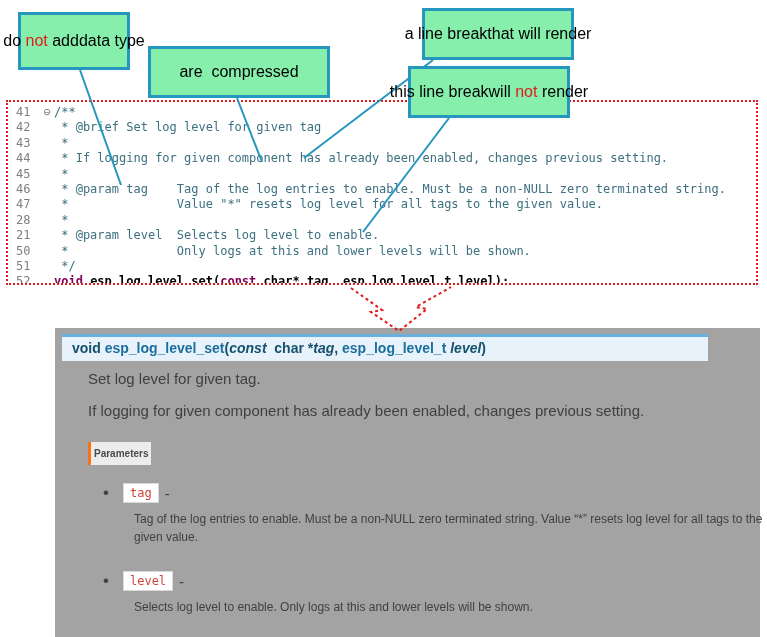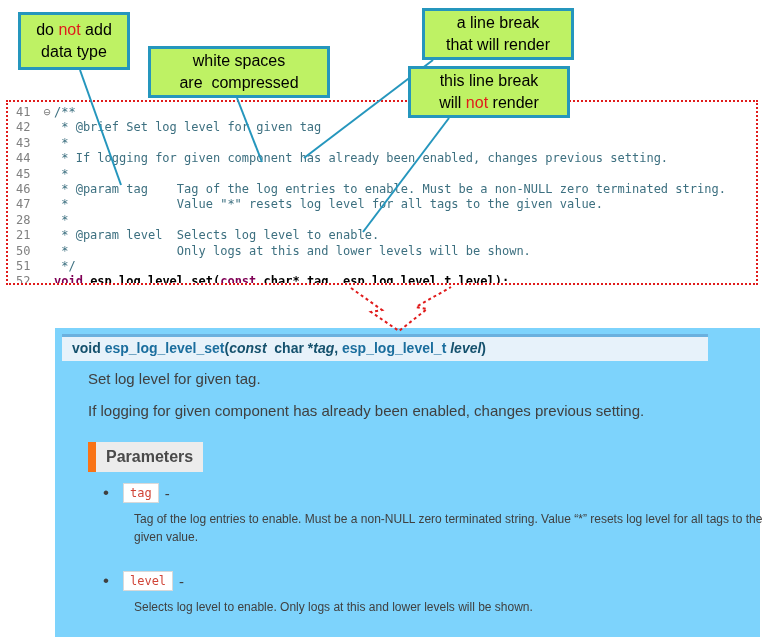--- a/index.html
+++ b/index.html
@@ -11,58 +11,58 @@
     --sig-border:#6ab0de;
     --lit-red:#d04437;
   }
   *{margin:0;padding:0;box-sizing:border-box;}
   body{font-family:"Liberation Sans",sans-serif;background:#fff;}
   .stage{position:relative;width:767px;height:637px;background:#fff;overflow:hidden;}
   .overlay{position:absolute;left:0;top:0;width:767px;height:637px;pointer-events:none;z-index:1;}
 
   
   .callout{
-    position:absolute;z-index:2;background:#bef264;border:3px solid var(--accent);
-    display:flex;flex-direction:column;align-items:center;justify-content:center;
+    position:absolute;z-index:2;background:#86efac;border:3px solid var(--accent);
+    display:flex;flex-direction:row;align-items:center;justify-content:center;
     font-size:16px;color:#000;text-align:center;line-height:1.35;
   }
   .cl-line{white-space:pre;}
   .red{color:var(--red);}
 
   
   .codeblock{
     position:absolute;left:6px;top:100px;width:752px;height:185px;z-index:0;
     border:2px dotted var(--red);background:#fff;padding:3px 0 0 8px;overflow:hidden;
   }
   .crow{height:15.4px;display:flex;align-items:baseline;}
   .num{display:inline-block;width:24px;text-align:left;color:#808080;
        font:12px/15.4px "DejaVu Sans Mono",monospace;flex:none;}
   .fold{display:inline-block;width:14px;text-align:center;color:#808080;
        font:12px/15.4px "DejaVu Sans Mono",monospace;flex:none;}
   .ctext{white-space:pre;font:12px/15.4px "DejaVu Sans Mono",monospace;color:var(--comment);}
   .decl{color:#000;font-weight:bold;}
   .kw{color:var(--keyword);font-weight:bold;}
 
   
-  .docpanel{position:absolute;left:55px;top:328px;width:705px;height:309px;background:#7dd3fc;z-index:0;text-decoration:underline;}
+  .docpanel{position:absolute;left:55px;top:328px;width:705px;height:309px;background:#a3a3a3;z-index:0;text-decoration:underline;}
   .sig{
     position:absolute;left:7px;top:6px;width:646px;height:27px;
     background:var(--sig-bg);border-top:3px solid var(--sig-border);
     padding:3px 10px;font-size:14px;font-weight:bold;color:#15516d;white-space:pre;
   }
   .sig .fname{color:#1b6e9e;}
   .sig .ital{font-style:italic;}
   .sig .ctype{color:#1b6e9e;}
   .para{position:absolute;left:33px;font-size:15px;color:#404040;}
   .para1{top:42px;}
   .para2{top:74px;}
   .paramhdr{
     position:absolute;left:33px;top:114px;display:inline-block;
-    background:#ececec;border-left:8px solid #f97316;
-    padding:6px 10px;font-size:16px;font-weight:bold;color:#4a4a4a;
+    background:#ececec;border-left:3px solid #f97316;
+    padding:6px 3px;font-size:10px;font-weight:bold;color:#4a4a4a;
   }
   .pitem{position:absolute;left:48px;}
   .pitem1{top:155px;}
   .pitem2{top:243px;}
   .prow{display:flex;align-items:center;}
   .prow::before{content:"\2022";color:#404040;font-size:17px;margin-right:14px;}
   .lit{
     font:12px "DejaVu Sans Mono",monospace;color:var(--lit-red);
     background:#fff;border:1px solid #d9d9d9;padding:2px 6px;
   }
@@ -81,21 +81,20 @@
     <line x1="449" y1="118" x2="363" y2="232" stroke="#2596bd" stroke-width="2"></line>
     <path d="M351,288 L382,310 L371,312 L399,331 L427,309 L416,307 L451,287" fill="none" stroke="#e01b1b" stroke-width="2" stroke-dasharray="3 3"></path>
   </svg>
 
   <div class="callout" style="left:18px;top:12px;width:112px;height:58px">
     <div class="cl-line"><span>do </span><span class="red">not</span><span> add</span></div>
     <div class="cl-line">data type</div>
   </div>
 
   <div class="callout" style="left:148px;top:46px;width:182px;height:52px">
-    <div class="cl-line">white spaces</div>
     <div class="cl-line">are  compressed</div>
   </div>
 
   <div class="callout" style="left:422px;top:8px;width:152px;height:52px">
     <div class="cl-line">a line break</div>
     <div class="cl-line">that will render</div>
   </div>
 
   <div class="callout" style="left:408px;top:66px;width:162px;height:52px">
     <div class="cl-line">this line break</div>

